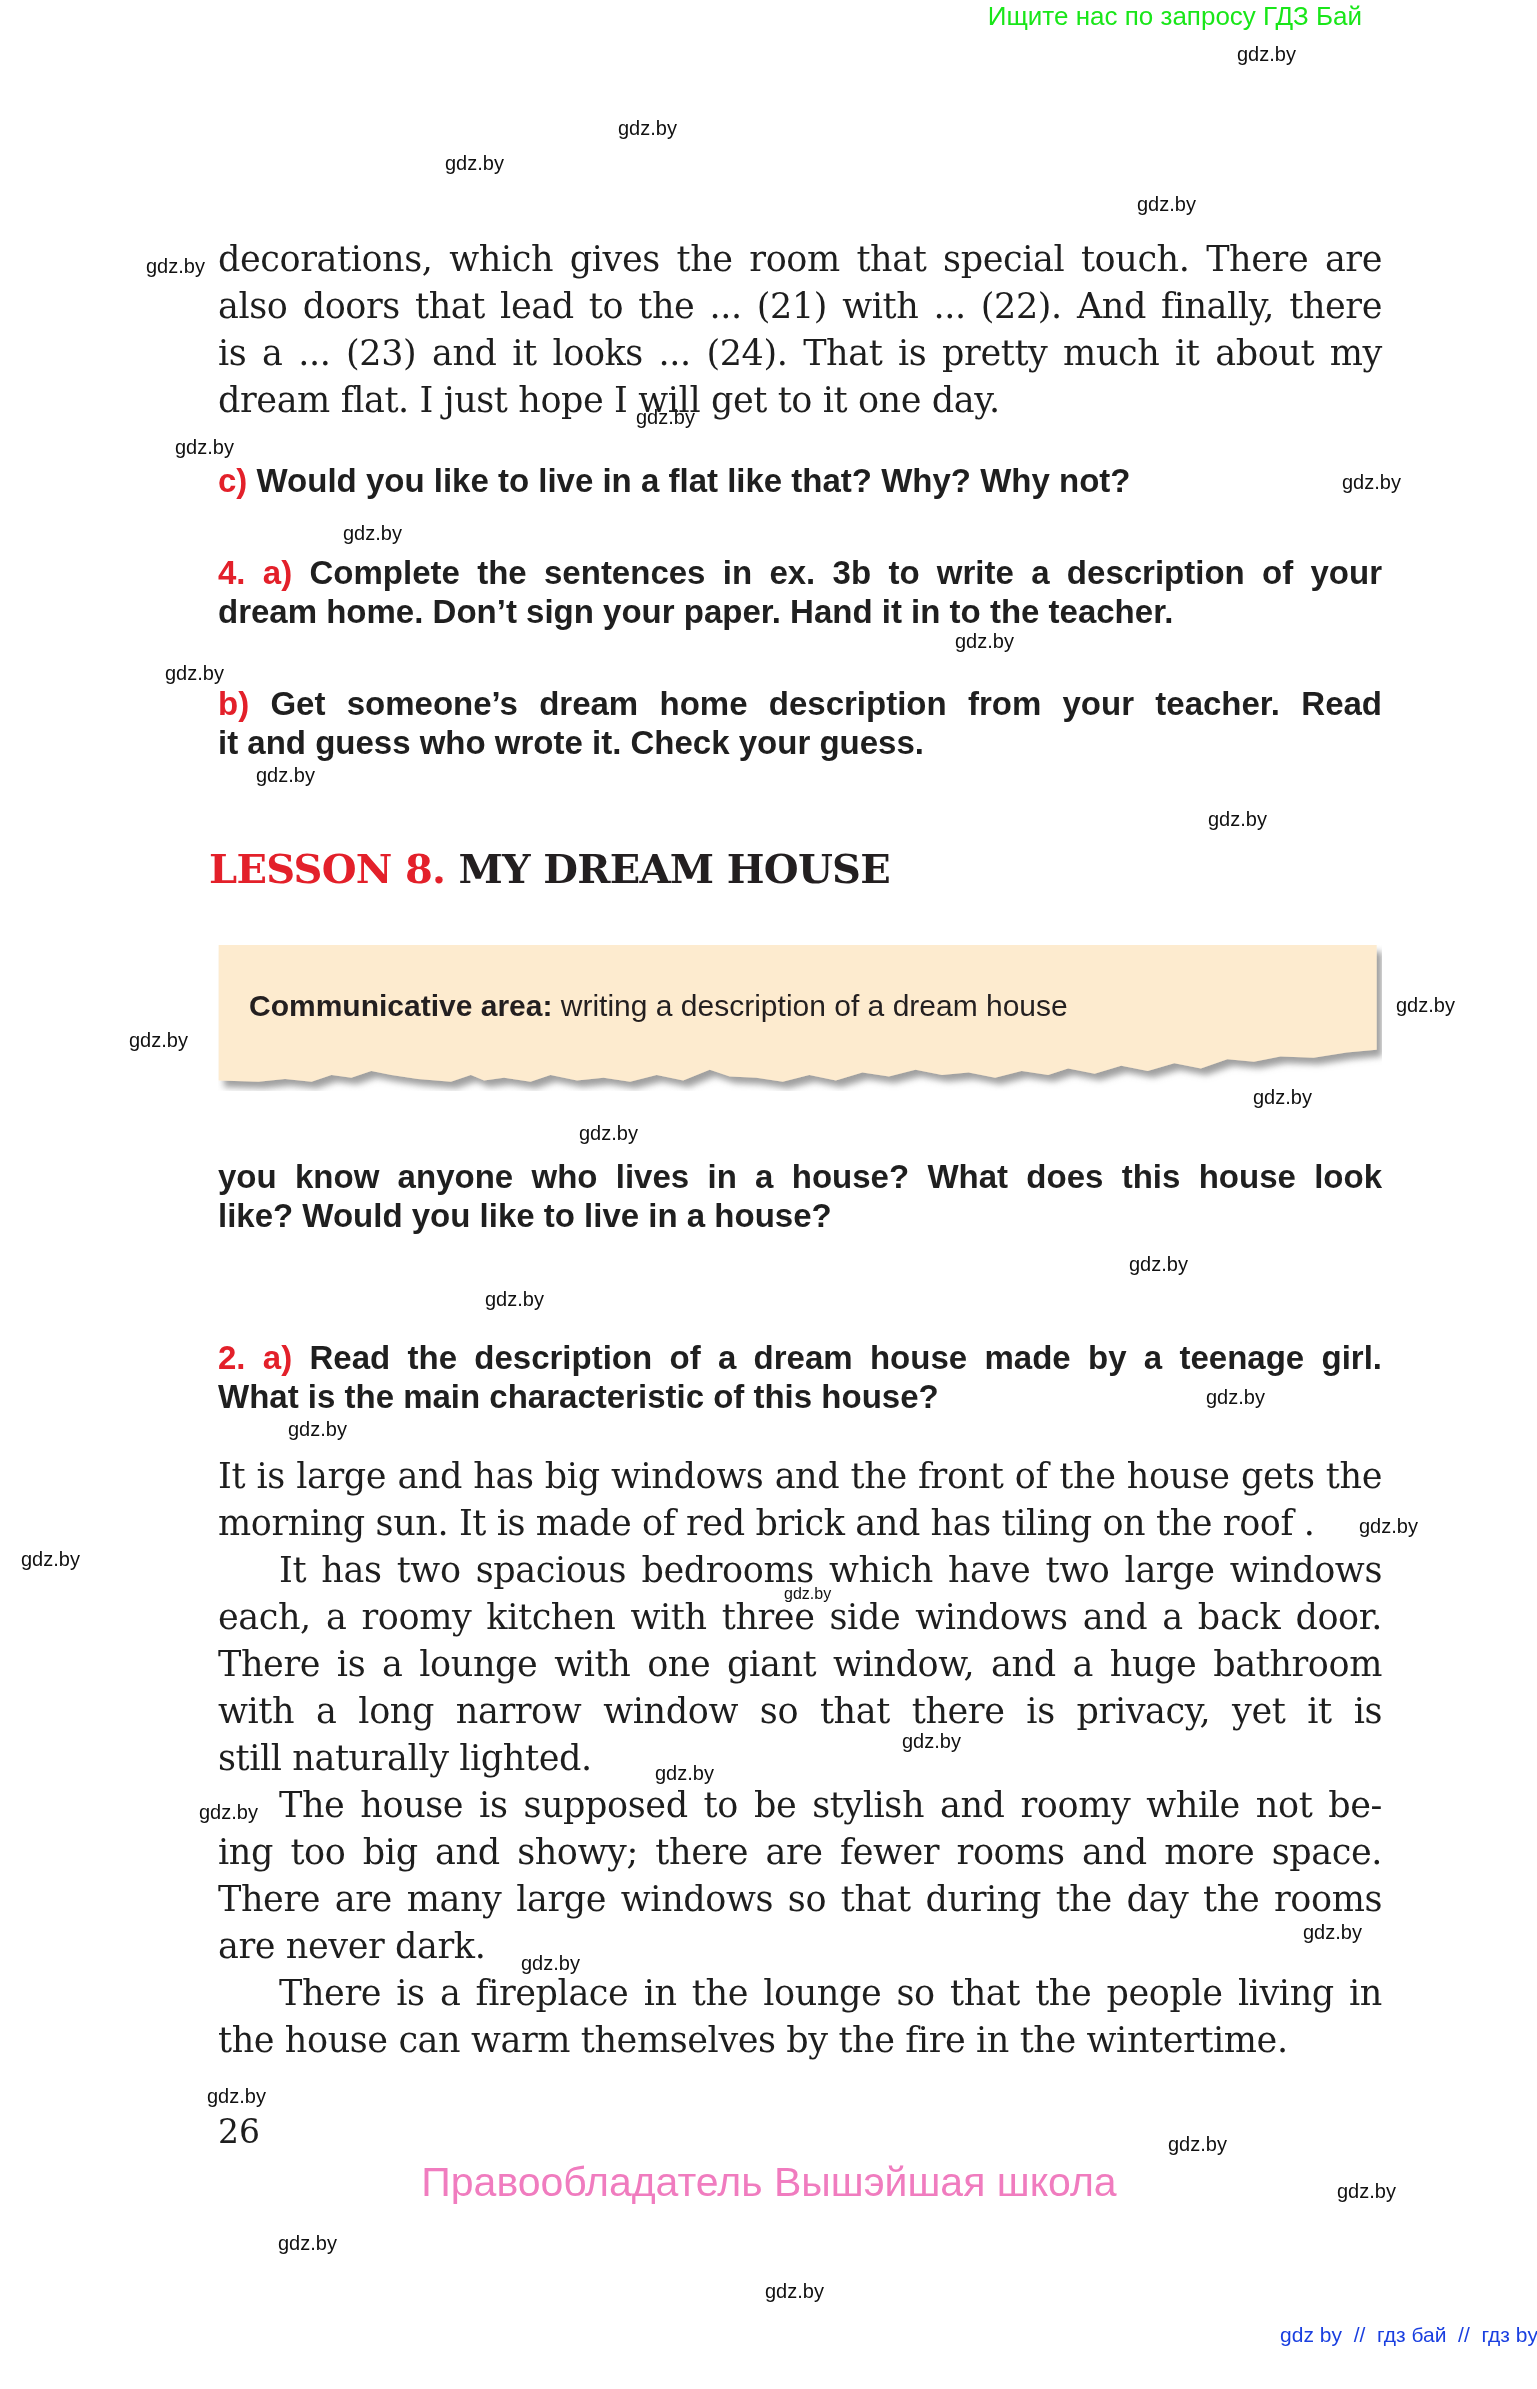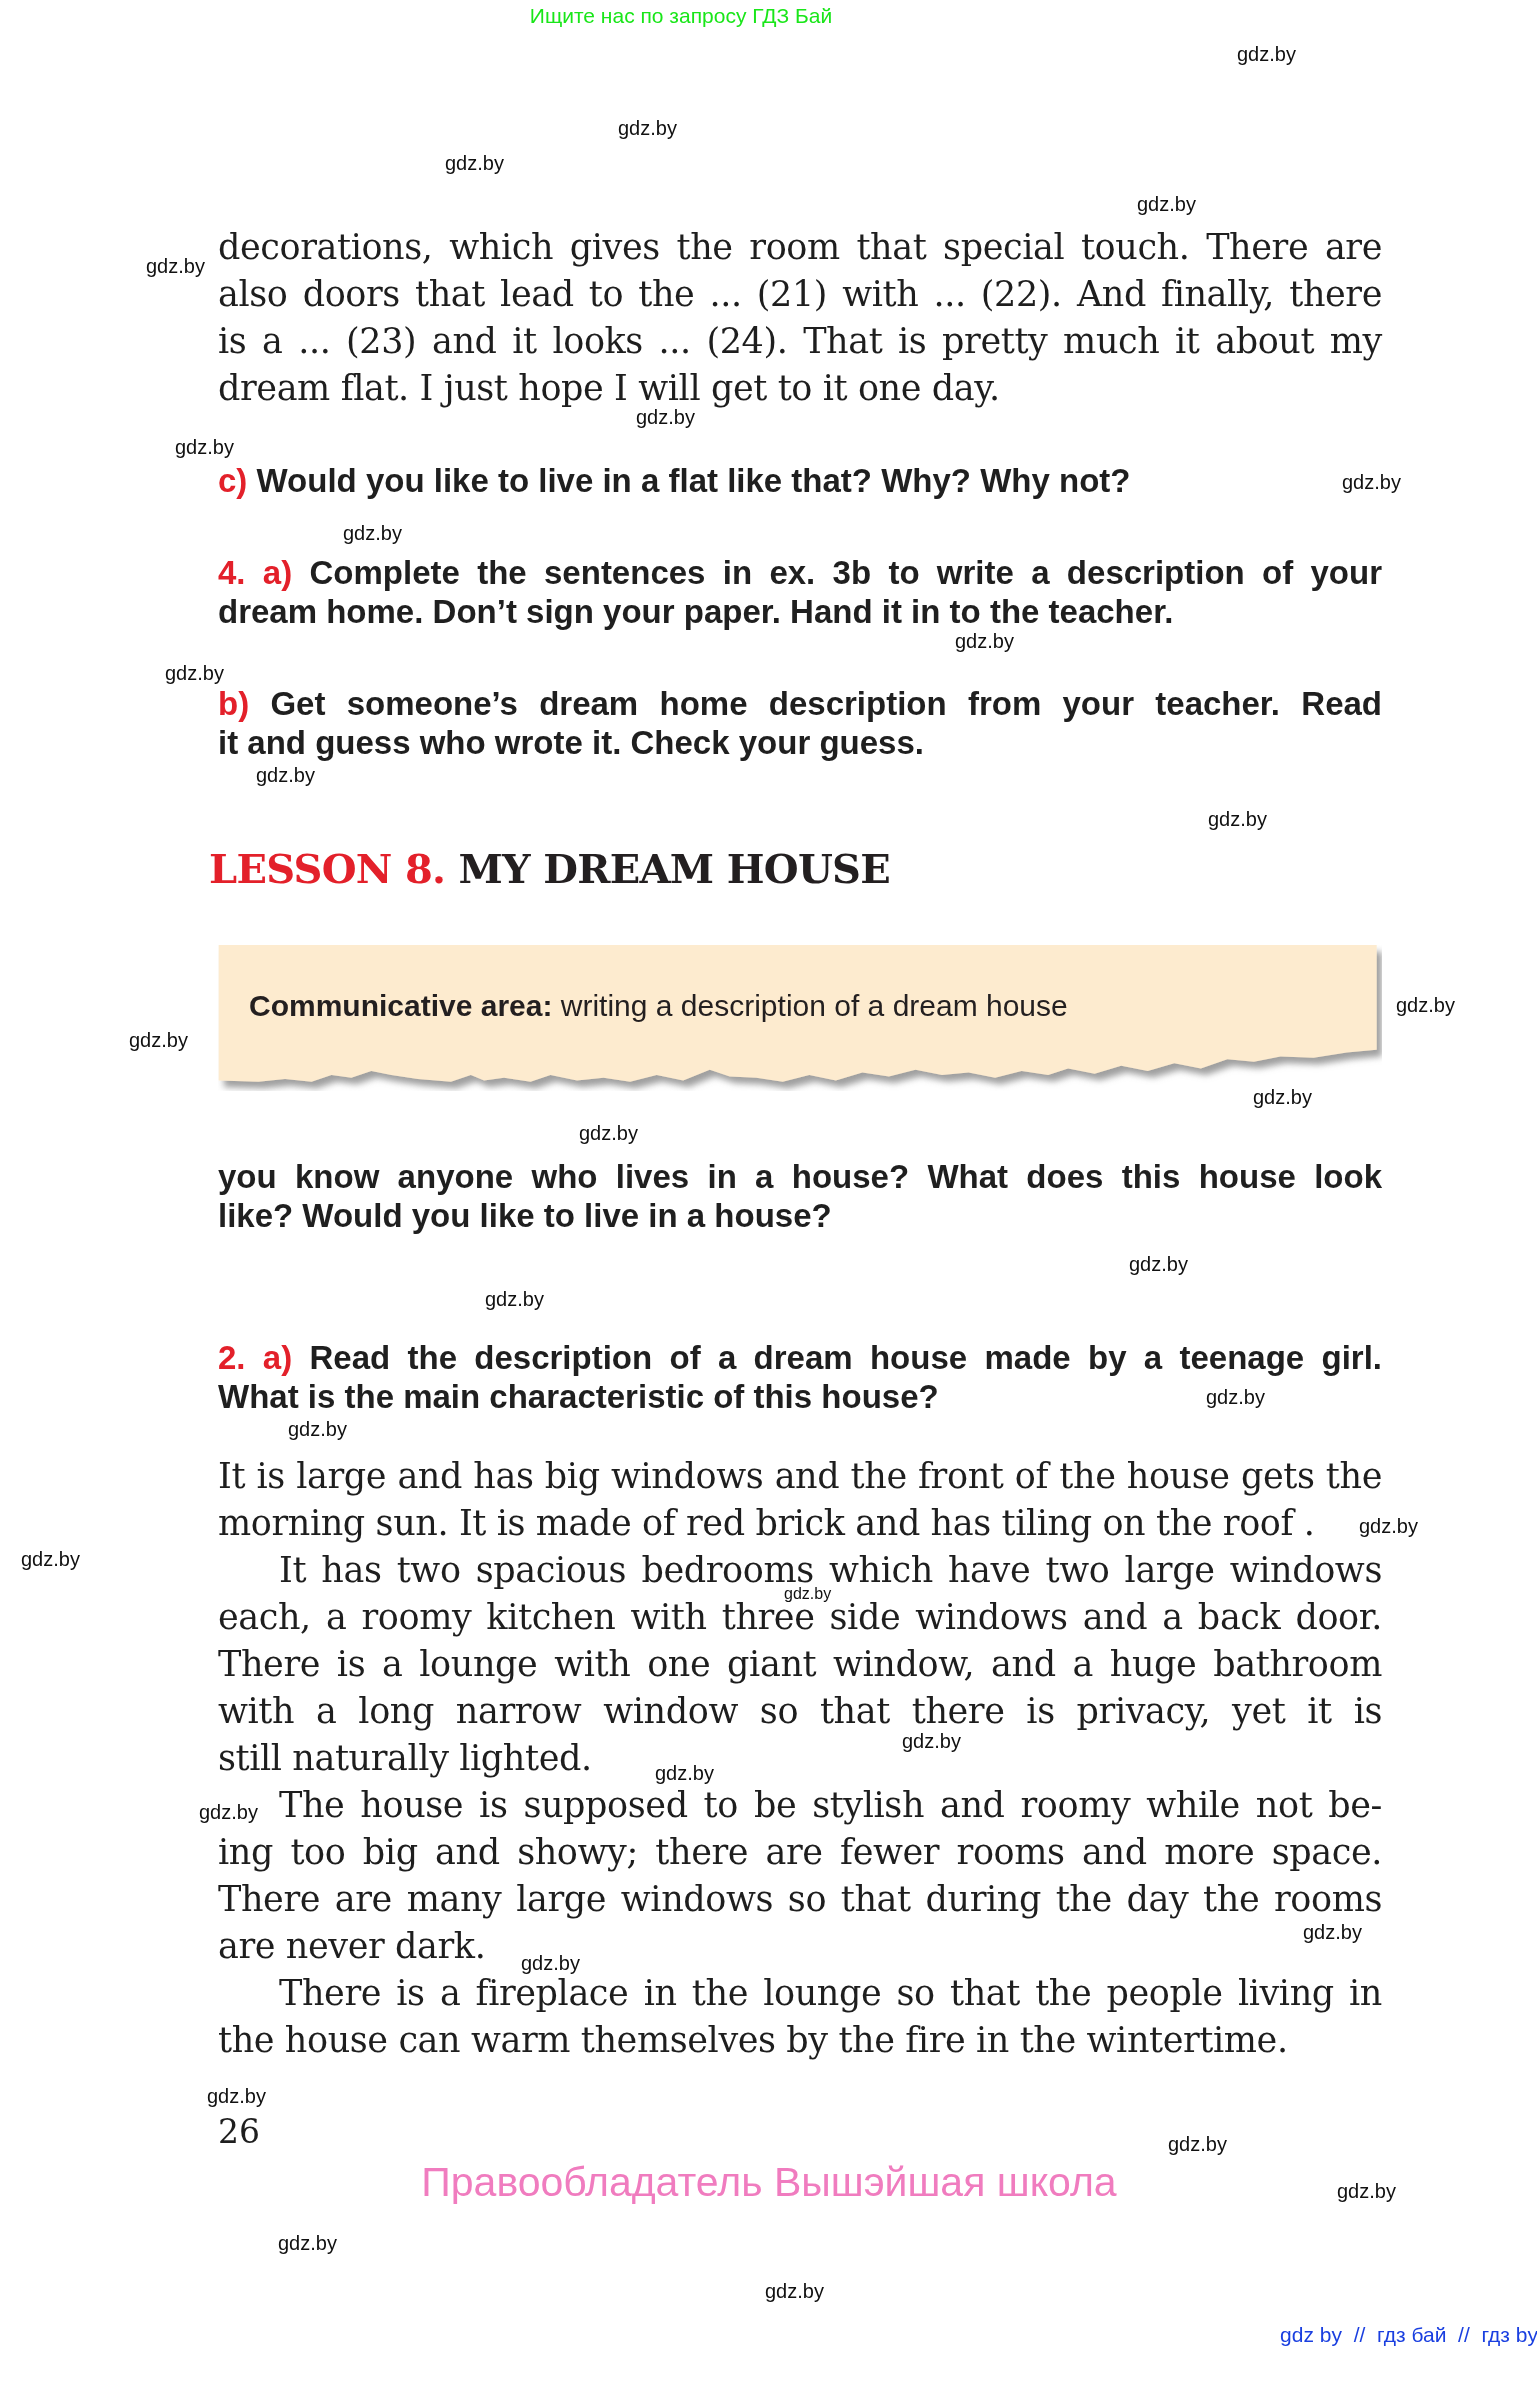--- a/index.html
+++ b/index.html
@@ -1,19 +1,19 @@
 <!DOCTYPE html>
 <html style="font-size:10.6px"><head>
 <meta charset="utf-8">
 <style>
   html, body { margin: 0; padding: 0; background: #ffffff; }
   body { width: 1538px; height: 2389px; position: relative; overflow: hidden; }
   .wm { position: absolute; font-family: "Liberation Sans", sans-serif; font-size: 20px; color: #111; white-space: nowrap; line-height: 1; }
   .wm-small { font-size: 16px; }
-  .top-banner { position: absolute; top: 2.7px; left: 0; width: 1362px; text-align: center; font-family: "Liberation Sans", sans-serif; font-size: 21px; color: #19e619; line-height: 26.6px; }
+  .top-banner { position: absolute; top: 2.7px; left: 0; width: 1362px; text-align: right; font-family: "Liberation Sans", sans-serif; font-size: 26px; color: #19e619; line-height: 26.6px; }
   .serif-body { position: absolute; left: 218px; width: 1164px; font-family: "DejaVu Serif", serif; font-size: 35px; color: #1e1e1e; line-height: 47px; letter-spacing: -0.4px; }
   .serif-body .line { display: block; white-space: nowrap; }
   .justify { text-align: justify; text-align-last: justify; }
   .indent { padding-left: 61px; }
   .task { position: absolute; left: 218px; width: 1164px; font-family: "Liberation Sans", sans-serif; font-weight: bold; font-size: 33px; color: #1f1f1f; line-height: 39px; }
   .task .line { display: block; white-space: nowrap; }
   .red { color: #e3202a; }
   .lesson-title { position: absolute; left: 209px; top: 836px; font-family: "DejaVu Serif", serif; font-weight: bold; font-size: 40px; line-height: 66px; letter-spacing: -0.7px; white-space: nowrap; color: #231f20; }
   .lesson-title .red { color: #e3202a; }
   .comm-box { position: absolute; left: 218px; top: 945px; width: 1164px; height: 146px; }
@@ -58,21 +58,21 @@
 <span class="wm" style="left:655px;top:1763px;">gdz.by</span>
 <span class="wm" style="left:199px;top:1802px;">gdz.by</span>
 <span class="wm" style="left:1303px;top:1922px;">gdz.by</span>
 <span class="wm" style="left:521px;top:1953px;">gdz.by</span>
 <span class="wm" style="left:207px;top:2086px;">gdz.by</span>
 <span class="wm" style="left:1168px;top:2134px;">gdz.by</span>
 <span class="wm" style="left:1337px;top:2181px;">gdz.by</span>
 <span class="wm" style="left:278px;top:2233px;">gdz.by</span>
 <span class="wm" style="left:765px;top:2281px;">gdz.by</span>
 
-<div class="serif-body" style="top:224px;">
+<div class="serif-body" style="top:236px;">
   <span class="line justify">decorations, which gives the room that special touch. There are</span>
   <span class="line justify">also doors that lead to the ... (21) with ... (22). And finally, there</span>
   <span class="line justify">is a ... (23) and it looks ... (24). That is pretty much it about my</span>
   <span class="line">dream flat. I just hope I will get to it one day.</span>
 </div>
 
 <div class="task" style="top:461px;">
   <span class="line">
     <span class="red">c)</span>
     <span>Would you like to live in a flat like that? Why? Why not?</span>

